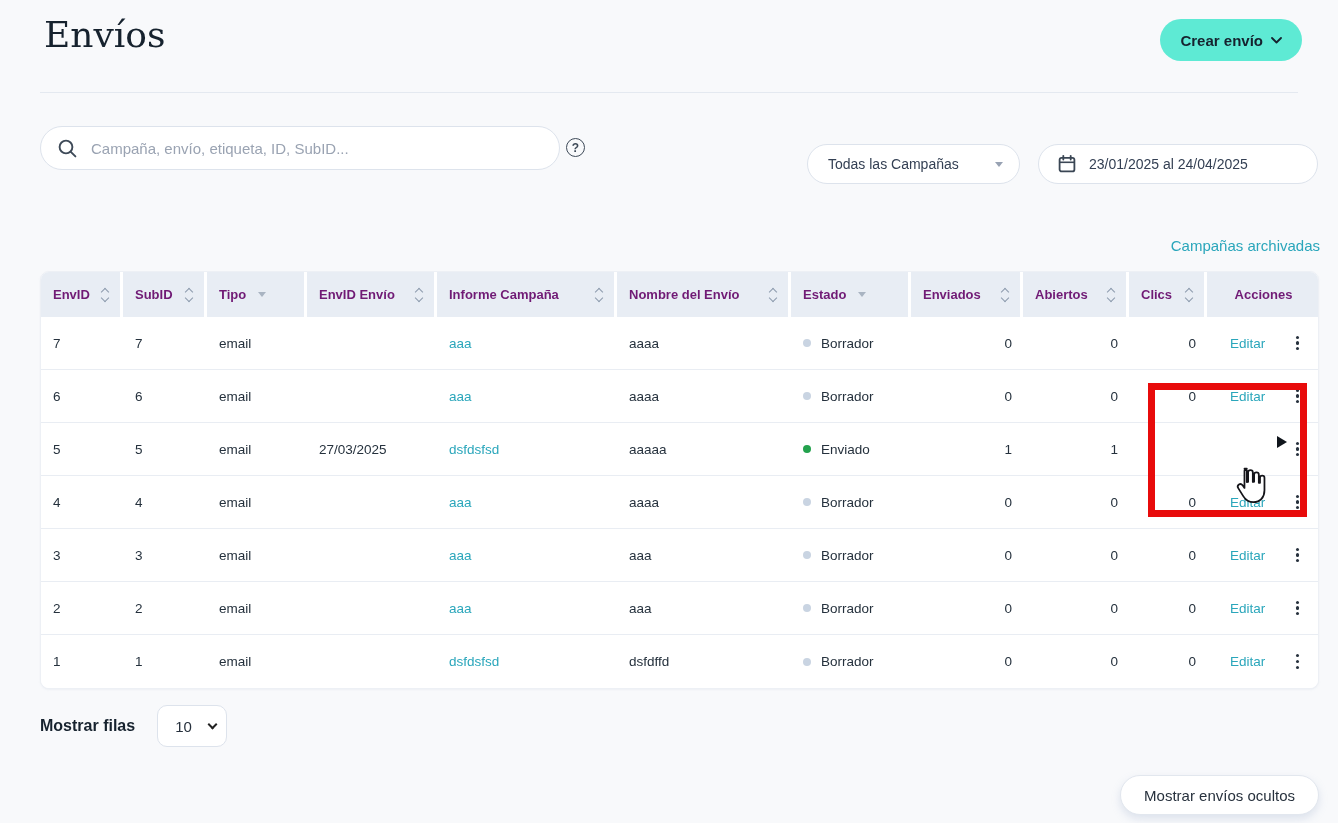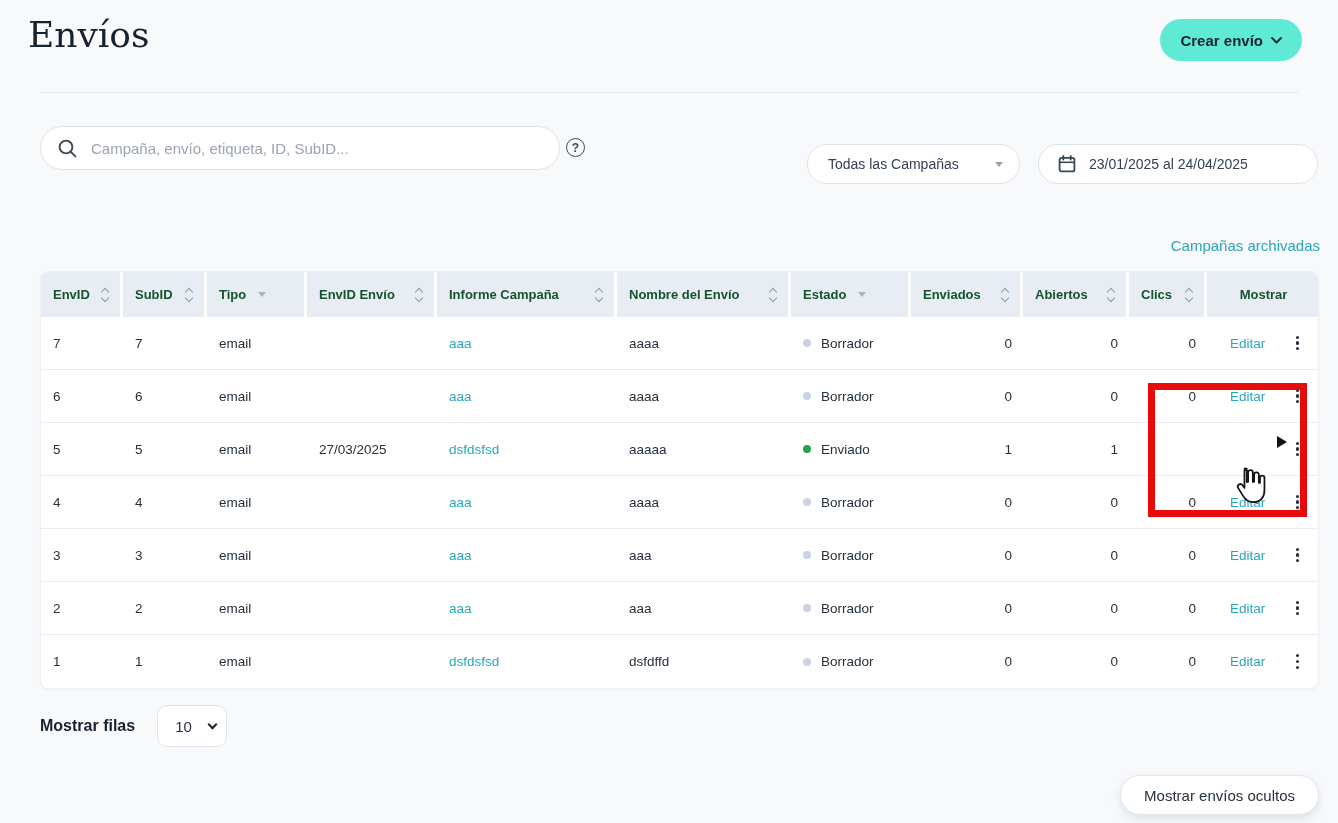--- a/index.html
+++ b/index.html
@@ -1,19 +1,19 @@
 <!DOCTYPE html>
 <html><head>
 <meta charset="utf-8">
 <style>
   * { box-sizing: border-box; margin: 0; padding: 0; }
   body { font-family: "Liberation Sans", sans-serif; background: #eef0f3; }
   .canvas { position: relative; width: 1338px; height: 823px; background: #f8f9fb; overflow: hidden; }
 
-  .page-title { position: absolute; left: 28px; top: 14px; font-family: "DejaVu Serif", serif; font-size: 36px; font-weight: 500; color: #16222e; }
+  .page-title { position: absolute; left: 44px; top: 14px; font-family: "DejaVu Serif", serif; font-size: 36px; font-weight: 500; color: #16222e; }
 
   .create-btn { position: absolute; right: 36px; top: 19px; height: 42px; padding: 10px 20px; border-radius: 21px;
     background: #5eead4; color: #16222e; font-size: 15px; font-weight: 600; display: flex; align-items: center; gap: 8px; border: none; cursor: pointer; }
 
   .divider { position: absolute; left: 40px; top: 92px; width: 1258px; height: 1px; background: #e4e9f0; }
 
   .search-wrap { position: absolute; left: 40px; top: 126px; width: 520px; height: 44px; }
   .search-wrap input { width: 100%; height: 100%; border: 1px solid #dde3ec; border-radius: 22px; background: #fff;
     padding: 0 16px 0 50px; font-size: 15px; color: #333f4d; font-family: "Liberation Sans", sans-serif; outline: none; }
   .search-wrap input::placeholder { color: #9aa3b2; }
@@ -27,21 +27,21 @@
   .campaign-select { left: 807px; top: 144px; width: 213px; padding: 0 16px 0 20px; justify-content: space-between; }
   .caret-down { width: 0; height: 0; border-left: 4.5px solid transparent; border-right: 4.5px solid transparent; border-top: 5.5px solid #98a2b3; }
   .date-picker { left: 1038px; top: 144px; width: 280px; padding: 0 16px 0 18px; gap: 12px; }
 
   .archived-link { position: absolute; right: 18px; top: 237px; font-size: 15px; color: #2aa6bb; cursor: pointer; }
 
   .table { position: absolute; left: 40px; top: 271px; width: 1279px; background: #fff; border-radius: 9px; overflow: hidden;
     border: 1px solid #edf0f5; box-shadow: 0 1px 2px rgba(160,175,200,.12); }
   .thead, .trow { display: grid; grid-template-columns: 82px 84px 100px 130px 180px 174px 120px 112px 106px 78px 111px; }
   .thead { height: 45px; }
-  .th { background: #e8edf4; display: flex; align-items: center; padding: 0 10px 0 12px; font-size: 13px; font-weight: 700; color: #14532d; border-right: 3px solid #fff; }
+  .th { background: #e8edf4; display: flex; align-items: center; padding: 0 10px 0 12px; font-size: 13px; font-weight: 700; color: #701a75; border-right: 3px solid #fff; }
   .th:last-child { border-right: none; justify-content: center; }
   .sort { margin-left: auto; display: flex; flex-direction: column; align-items: center; gap: 3px; padding-right: 2px; }
   .chev { width: 6px; height: 6px; border-right: 1.6px solid #8d9bad; border-bottom: 1.6px solid #8d9bad; }
   .chev.up { transform: rotate(-135deg); }
   .chev.dn { transform: rotate(45deg); margin-top: -3px; }
   .ftri { width: 0; height: 0; border-left: 4px solid transparent; border-right: 4px solid transparent; border-top: 5px solid #a9b4c2; margin-left: 12px; }
 
   .trow { height: 53px; border-bottom: 1px solid #e9edf3; background: #fff; }
   .trow:last-child { border-bottom: none; }
   .td { display: flex; align-items: center; padding-left: 12px; font-size: 13.5px; color: #25313d; overflow: hidden; }
@@ -177,21 +177,21 @@
           </span>
         </div>
       <div class="th">
           <span>Clics</span>
           <span class="sort">
             <i class="chev up"></i>
             <i class="chev dn"></i>
           </span>
         </div>
       <div class="th">
-          <span>Mostrar</span>
+          <span>Acciones</span>
         </div>
     </div>
     <div>
     <div class="trow">
       <div class="td">7</div>
       <div class="td">7</div>
       <div class="td">email</div>
       <div class="td"></div>
       <div class="td link">aaa</div>
       <div class="td">aaaa</div>

